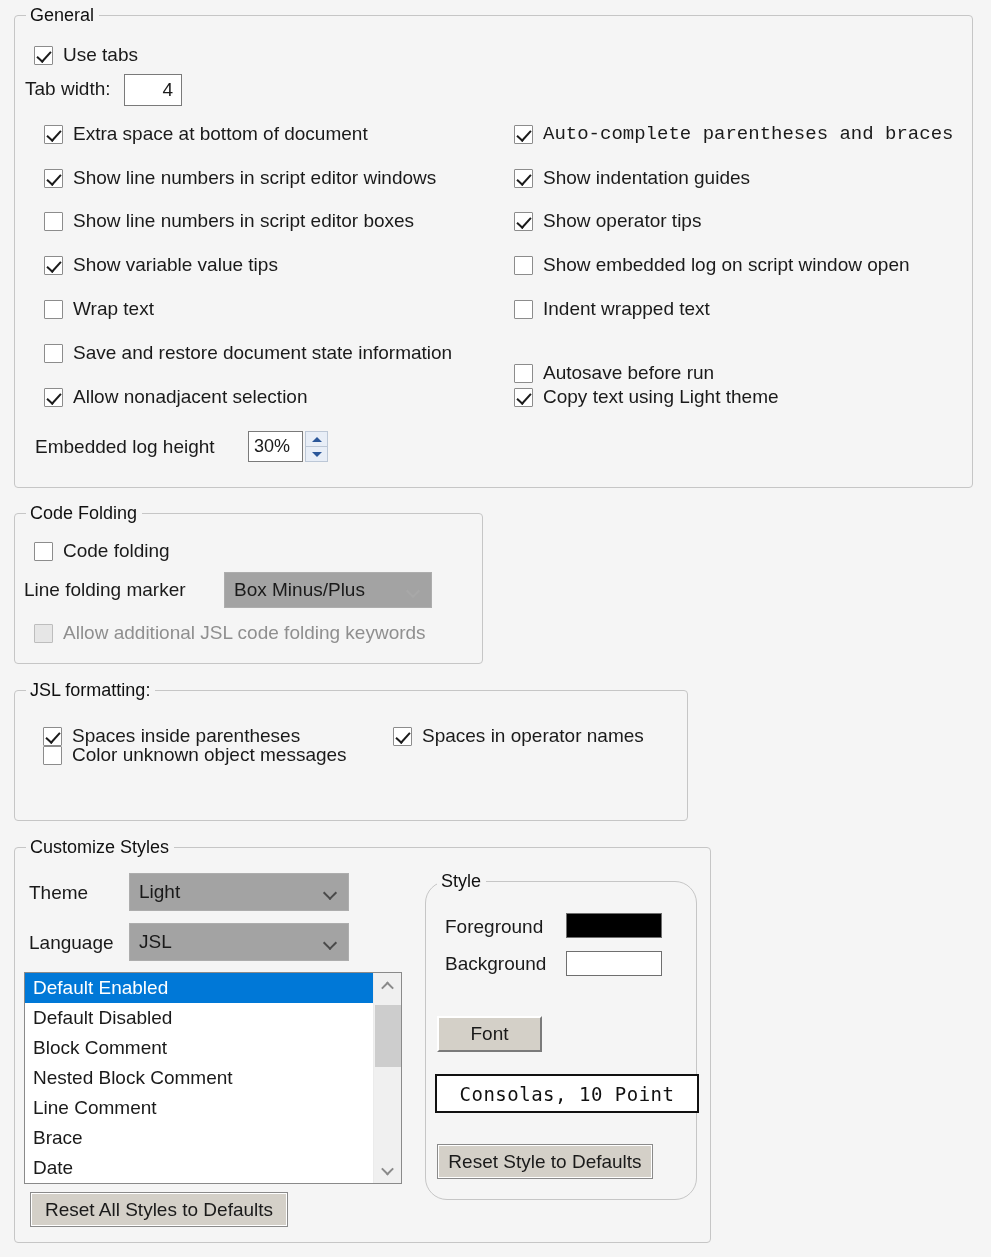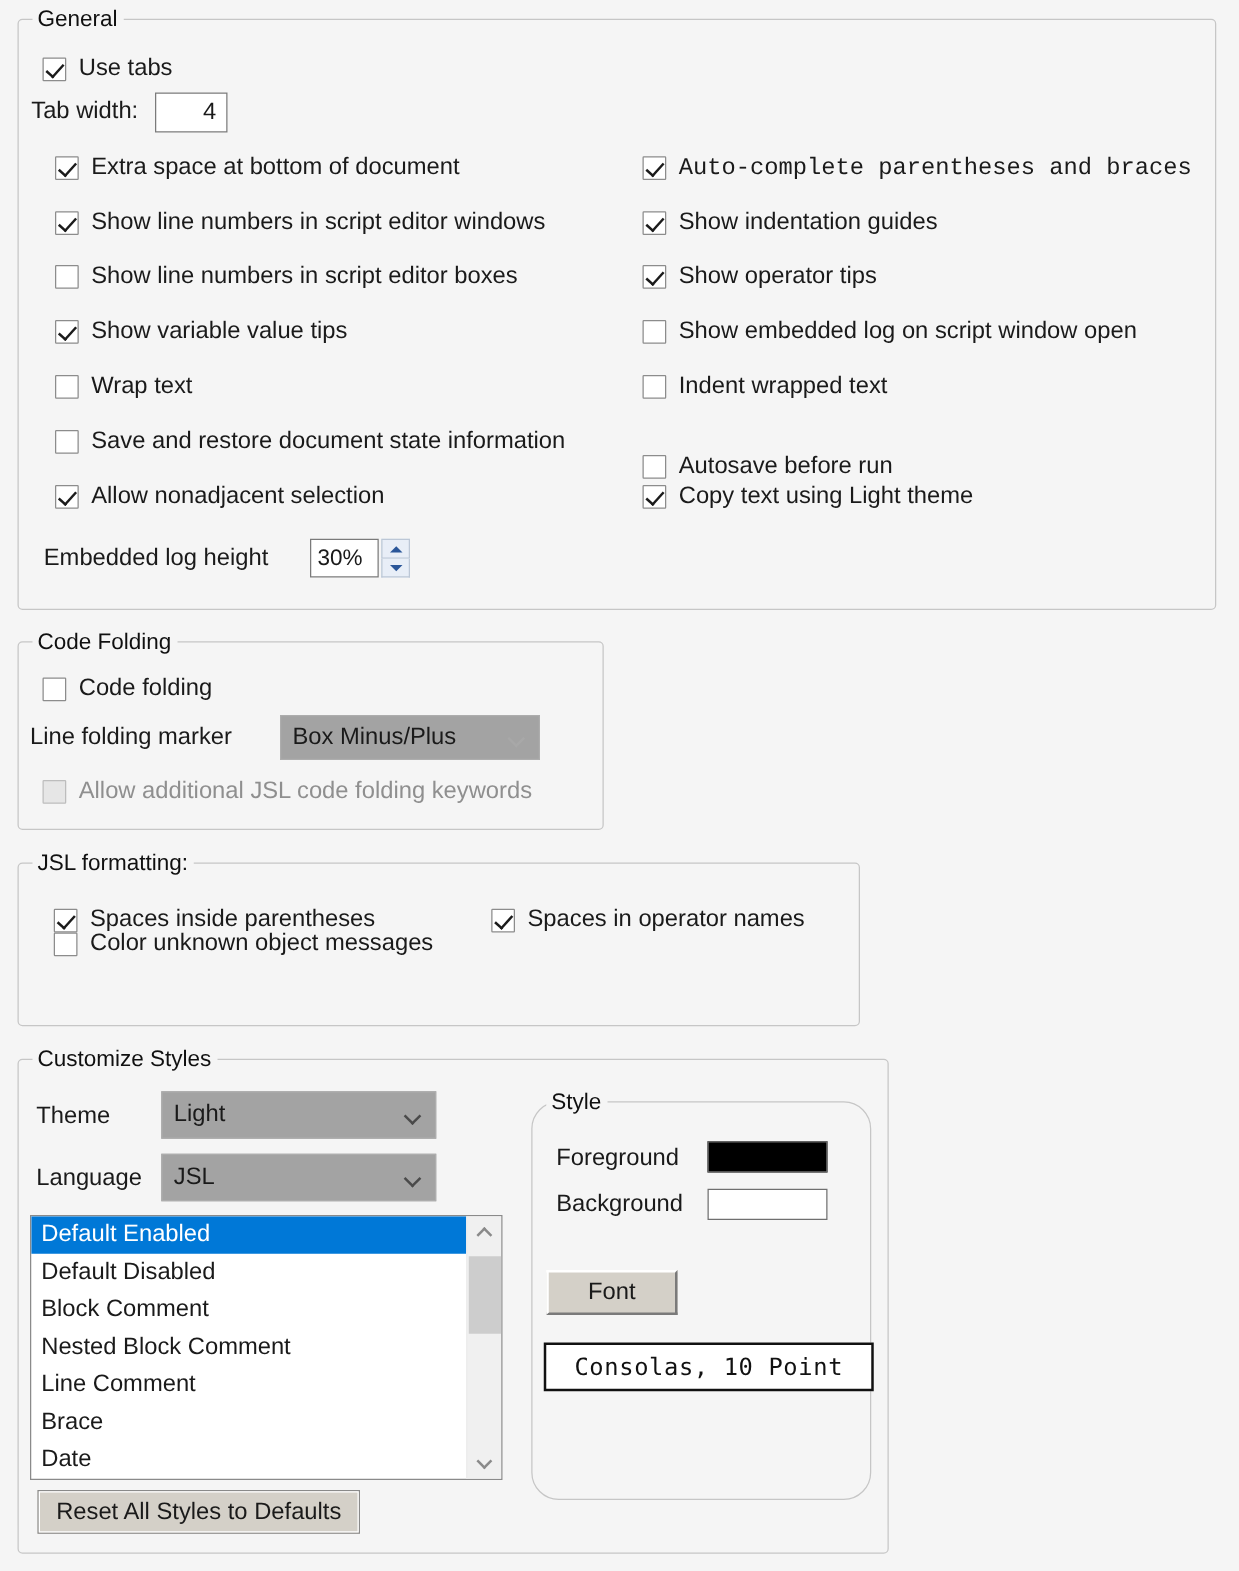--- a/index.html
+++ b/index.html
@@ -413,14 +413,15 @@
   <div class="lbl" style="left:445px; top:916px;">Foreground</div>
   <div class="swatch" style="left:566px; top:913px; width:96px; height:25px; background:#000000;"></div>
 
   <div class="lbl" style="left:445px; top:953px;">Background</div>
   <div class="swatch" style="left:566px; top:951px; width:96px; height:25px; background:#ffffff;"></div>
 
   <div class="btn" style="left:437px; top:1016px; width:105px; height:36px;">Font</div>
 
   <div class="fontdisp" style="left:435px; top:1074px; width:264px; height:39px;">Consolas, 10 Point</div>
 
+  <div class="btn flat" style="left:437px; top:1144px; width:216px; height:35px;">Reset Style to Defaults</div>
 
 </div>
 
 </body></html>

